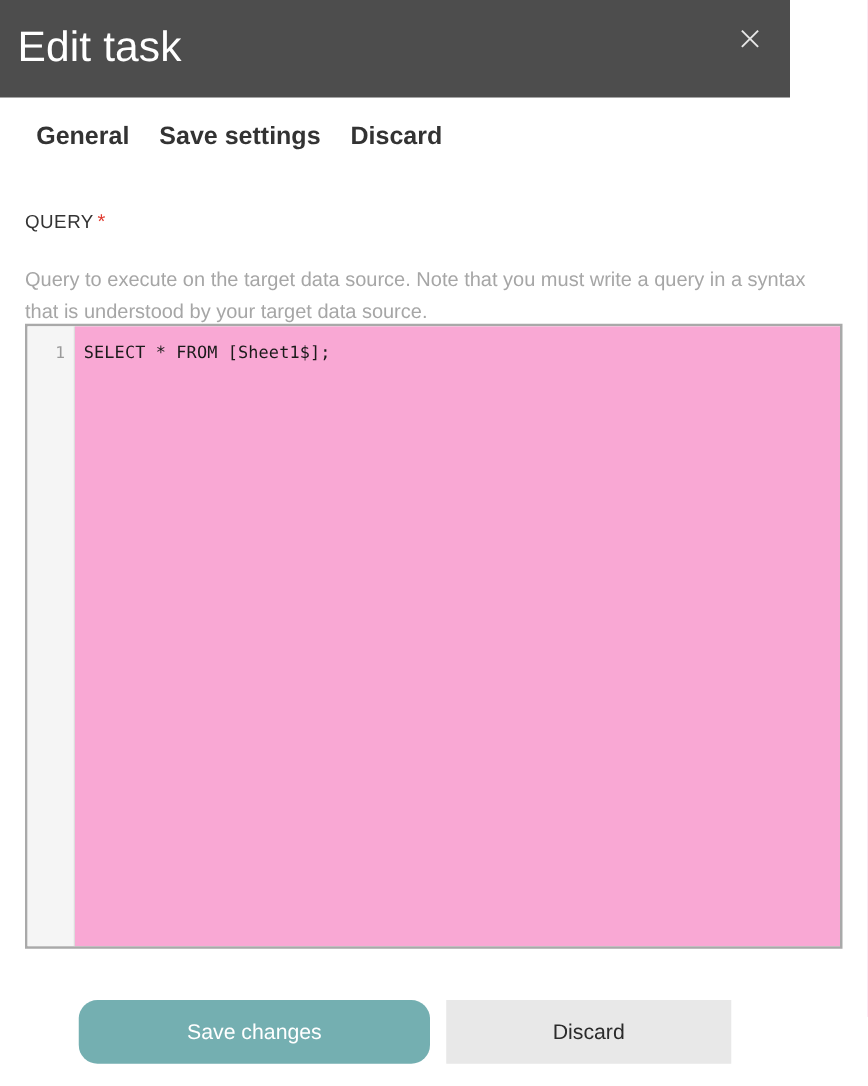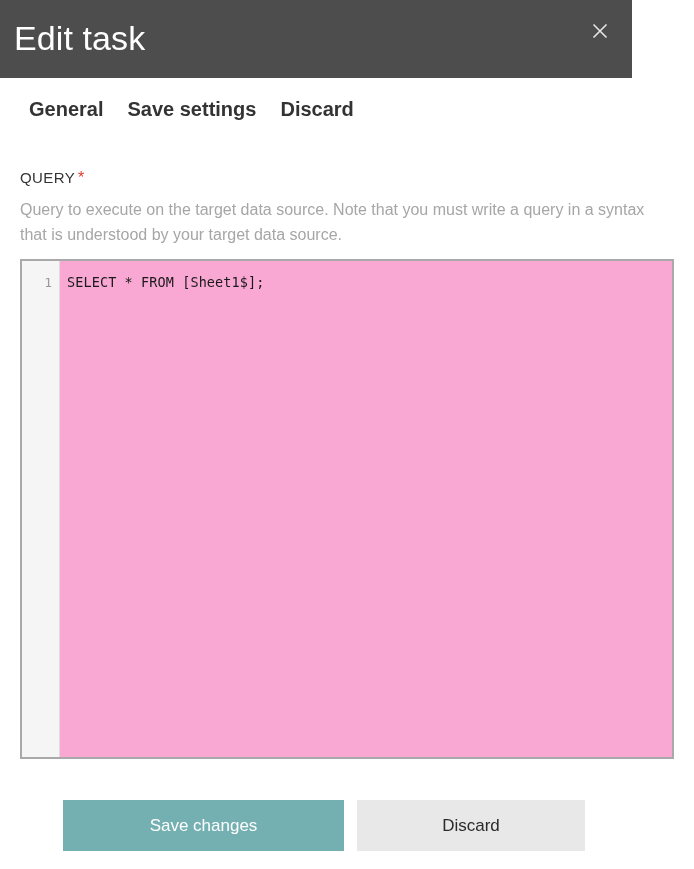--- a/index.html
+++ b/index.html
@@ -115,21 +115,21 @@
     letter-spacing: 0.4px;
     line-height: 20px;
     display: block;
   }
   .required-mark {
     color: #e03a2f;
     font-size: 16px;
     margin-left: 3px;
   }
   .field-help {
-    margin-top: 9px;
+    margin-top: 24px;
     font-size: 16px;
     color: #a6a6a6;
     line-height: 25px;
     max-width: 650px;
   }
 
   
   .code-editor {
     position: absolute;
     left: 20px;
@@ -193,20 +193,21 @@
     cursor: pointer;
     padding: 0;
     line-height: 51px;
     text-align: center;
   }
   .btn-primary {
     left: 63px;
     width: 281px;
     background: #74afb1;
     color: #ffffff;
+    border-radius: 15px;
   }
   .btn-secondary {
     left: 357px;
     width: 228px;
     background: #e8e8e8;
     color: #2b2b2b;
   }
 </style>
 </head>
 <body>

